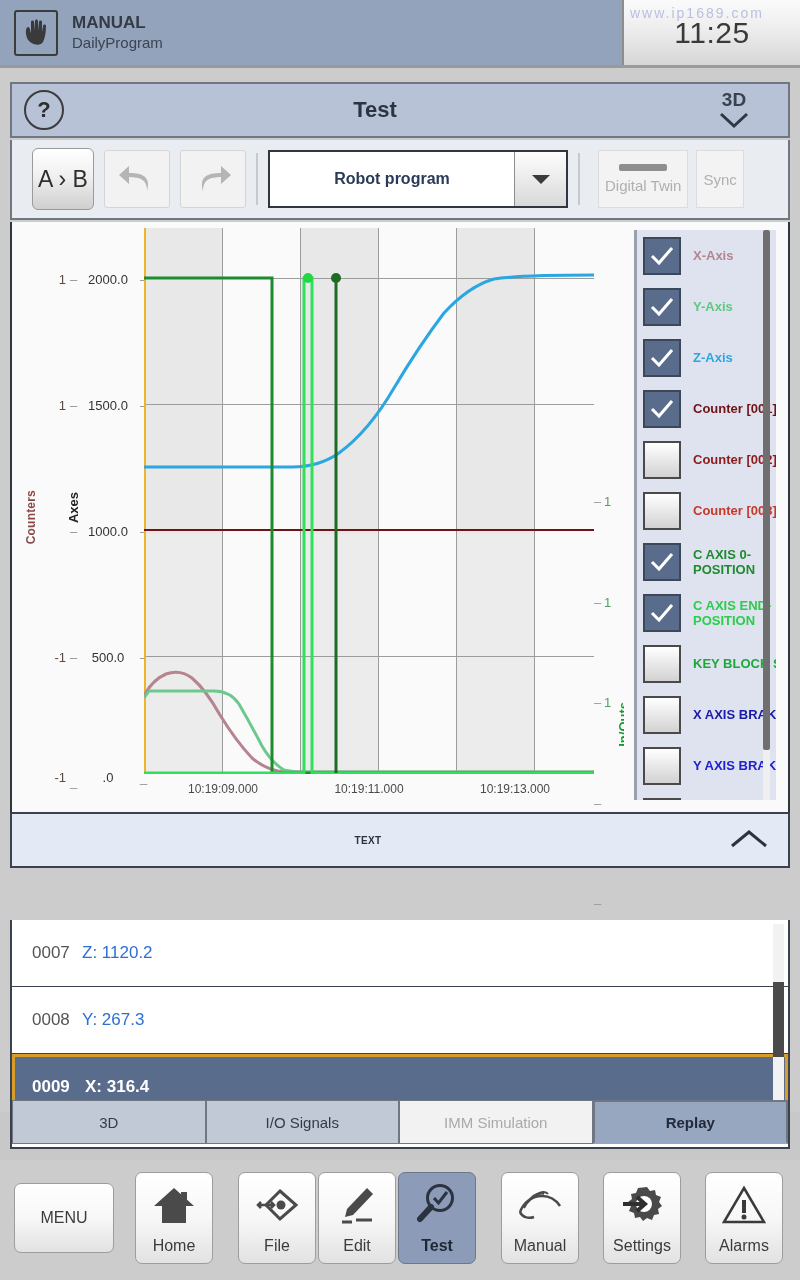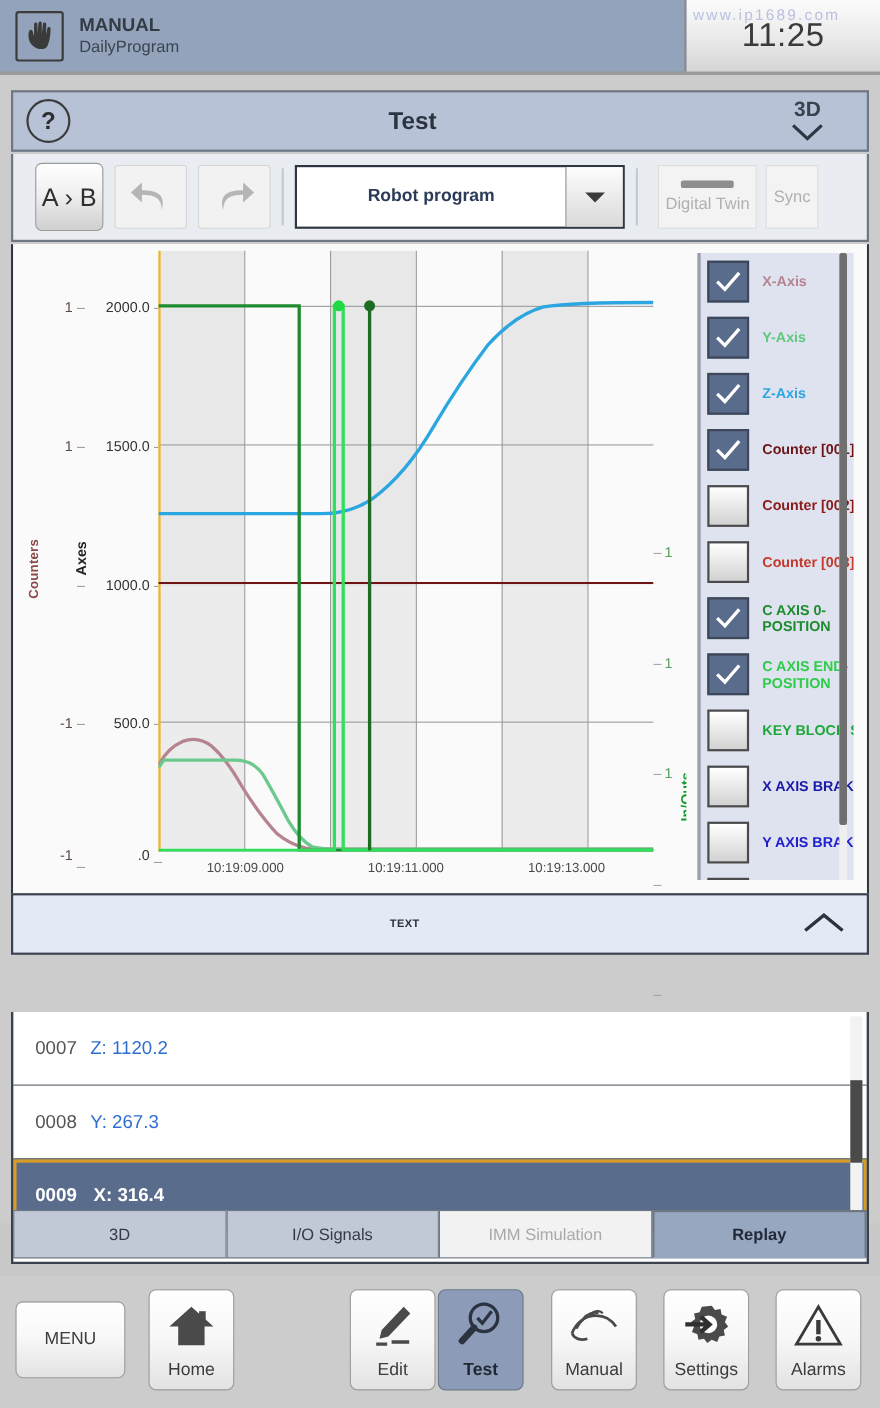--- a/index.html
+++ b/index.html
@@ -94,21 +94,21 @@
   .plot .band.lo { top: 306px; height: 240px; background: #ececec; }
   .plot .vgrid { position: absolute; top: 0; bottom: 0; width: 1px; background: #9c9c9c; }
   .plot .hgrid { position: absolute; left: 0; right: 0; height: 1px; background: #9c9c9c; }
   .plot .yaxis { position: absolute; left: 0; top: 0; bottom: 0; width: 2px; background: #f0b429; }
   .plot svg { position: absolute; left: 0; top: 0; }
 
   .ylabels { position: absolute; left: 0; top: 0; width: 132px; height: 100%; }
   .ytick { position: absolute; width: 132px; font-size: 13px; color: #5a4a42; }
   .ytick .c { position: absolute; left: 24px; width: 30px; text-align: right; }
   .ytick .cd { position: absolute; left: 58px; color: #9a8f88; }
-  .ytick .a { position: absolute; left: 68px; width: 56px; text-align: right; color: #333; }
+  .ytick .a { position: absolute; left: 68px; width: 56px; text-align: center; color: #333; }
   .ytick .ad { position: absolute; left: 128px; color: #9a8f88; }
   .axlabel-counters {
     position: absolute; left: 12px; top: 268px; font-size: 12px; font-weight: bold;
     color: #8b4a4a; writing-mode: vertical-rl; transform: rotate(180deg); letter-spacing: 0.2px;
   }
   .axlabel-axes {
     position: absolute; left: 54px; top: 270px; font-size: 13px; font-weight: bold;
     color: #222; writing-mode: vertical-rl; transform: rotate(180deg);
   }
   .axlabel-inout {
@@ -467,20 +467,30 @@
     <div class="navbtn" style="left:135px">
       <div class="ic">
         <svg width="44" height="40" viewBox="0 0 44 40">
           <path d="M22 3 L42 21 L34 21 L34 38 L10 38 L10 21 L2 21 Z" fill="#4a4a4a"></path>
           <rect x="29" y="7" width="6" height="9" fill="#4a4a4a"></rect>
         </svg>
       </div>
       <div class="nlbl">Home</div>
     </div>
 
+    <div class="navbtn" style="left:238px">
+      <div class="ic">
+        <svg width="46" height="40" viewBox="0 0 46 40">
+          <path d="M26 6 L42 20 L26 34 L12 20 Z" stroke="#4a4a4a" stroke-width="3" fill="none"></path>
+          <circle cx="27" cy="20" r="4.5" fill="#4a4a4a"></circle>
+          <path d="M4 20 L20 20 M7 17 L4 20 L7 23 M17 17 L20 20 L17 23" stroke="#4a4a4a" stroke-width="2.5" fill="none"></path>
+        </svg>
+      </div>
+      <div class="nlbl">File</div>
+    </div>
 
     <div class="navbtn" style="left:318px">
       <div class="ic">
         <svg width="42" height="42" viewBox="0 0 42 42">
           <path d="M31 4 L37 10 L17 31 L9 33 L11 25 Z" fill="#4a4a4a"></path>
           <path d="M6 38 L16 38 M20 36 L36 36" stroke="#4a4a4a" stroke-width="3"></path>
         </svg>
       </div>
       <div class="nlbl">Edit</div>
     </div>

